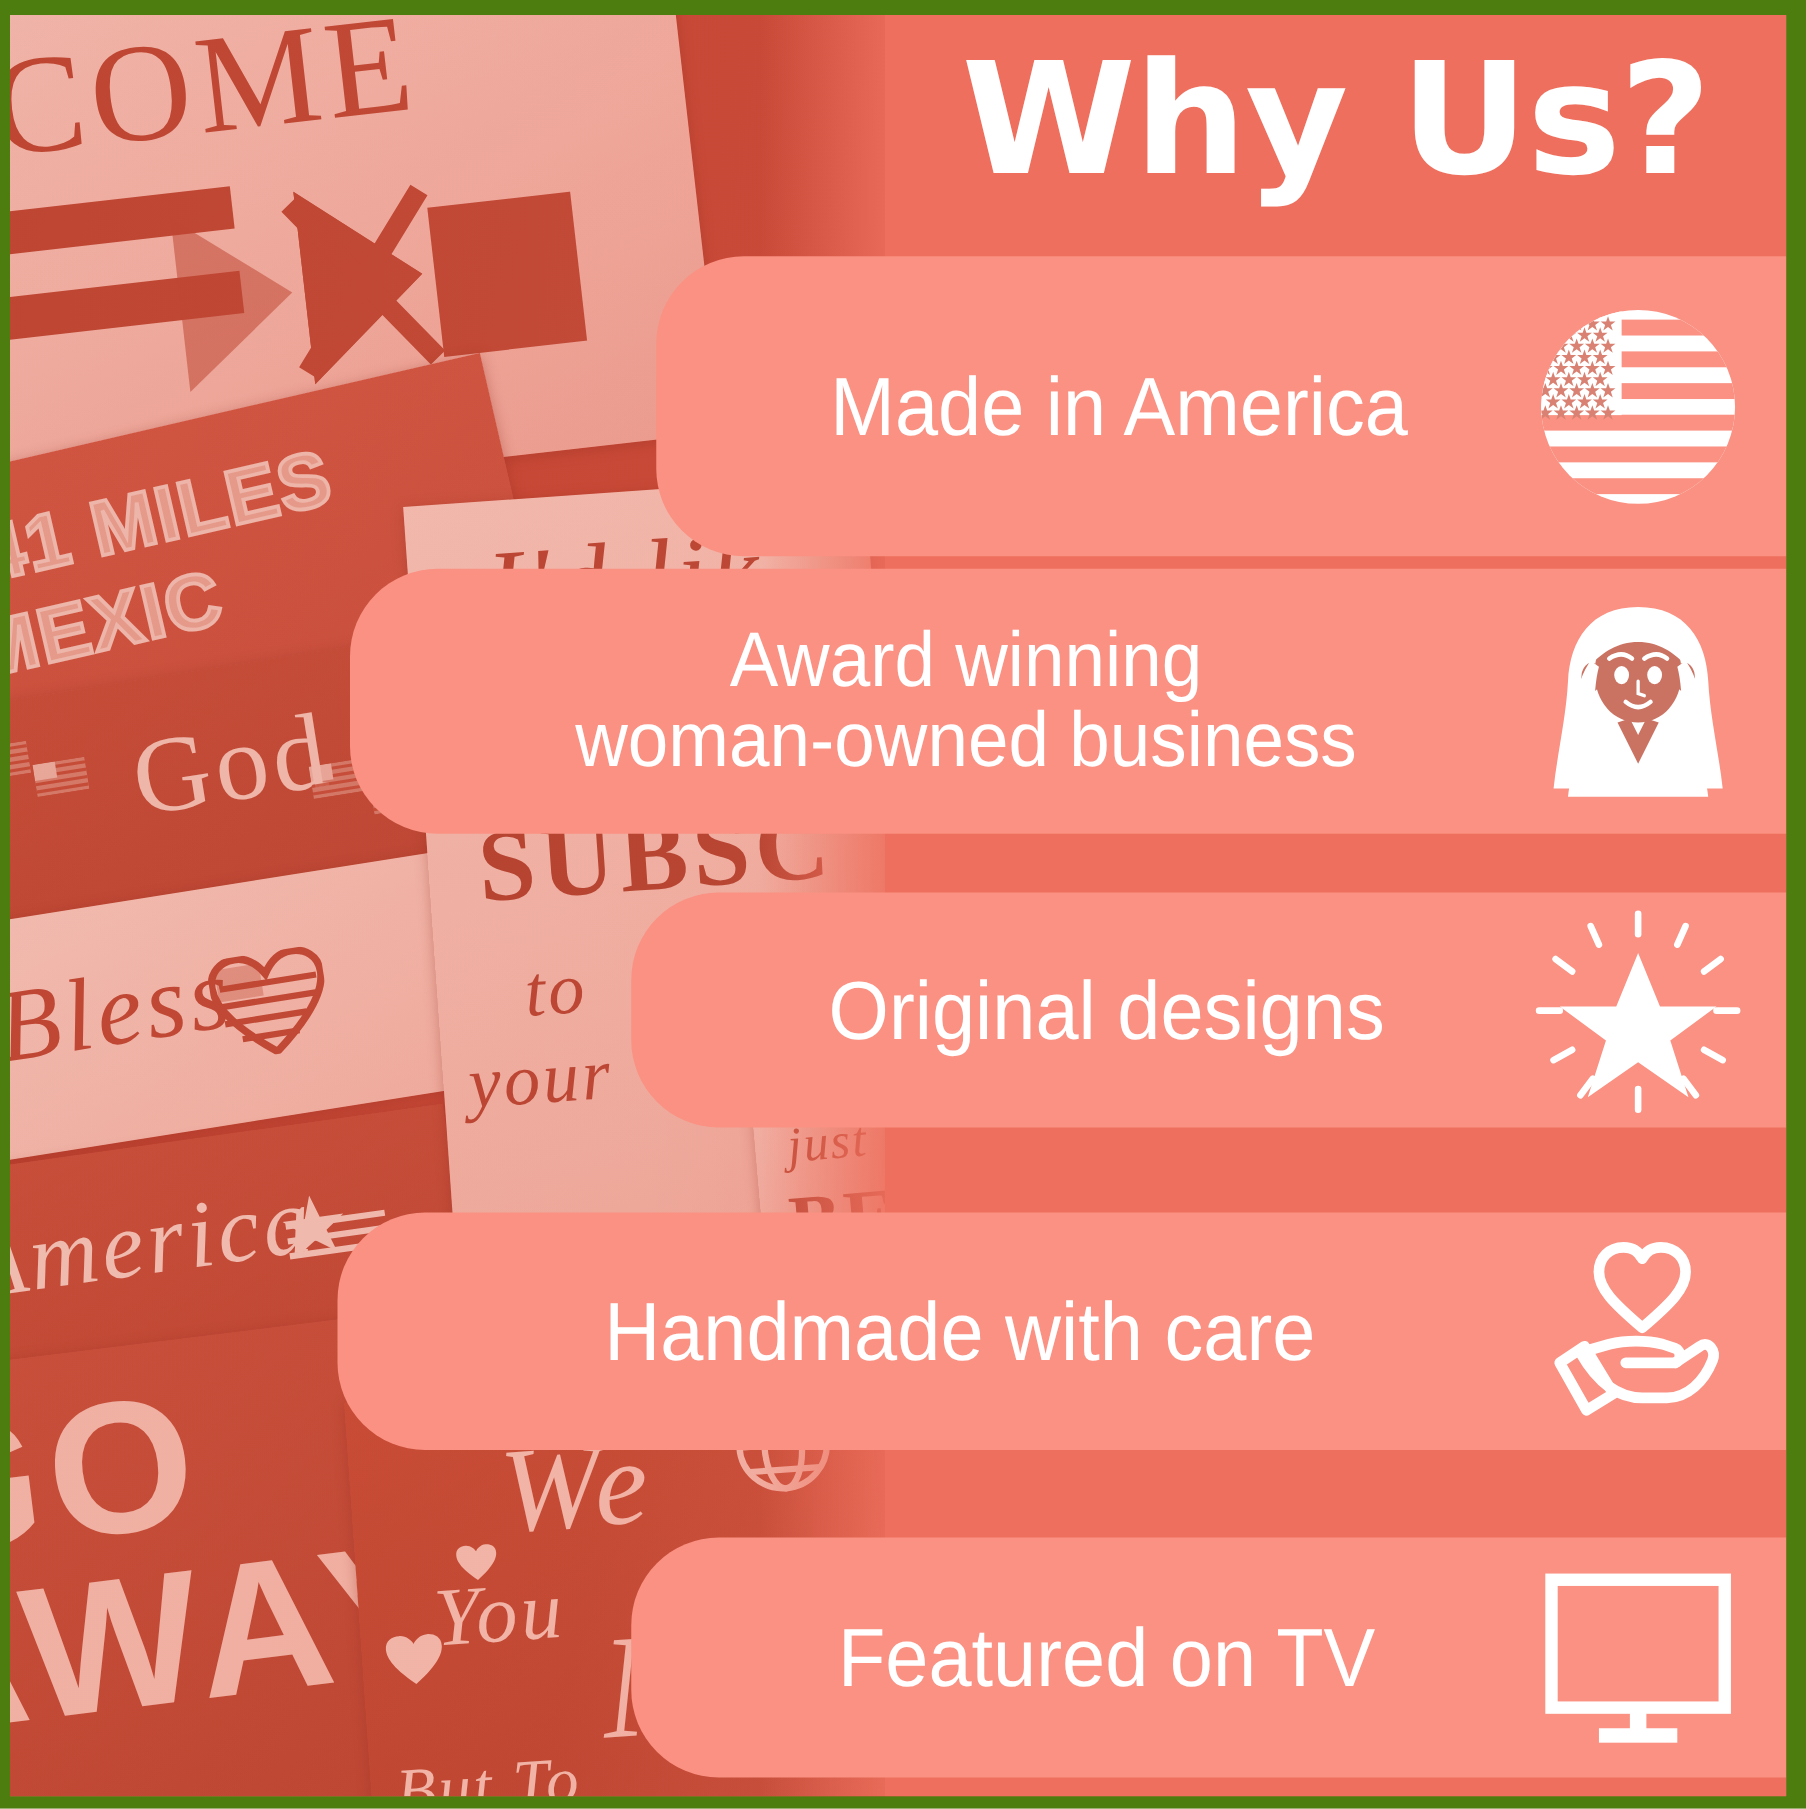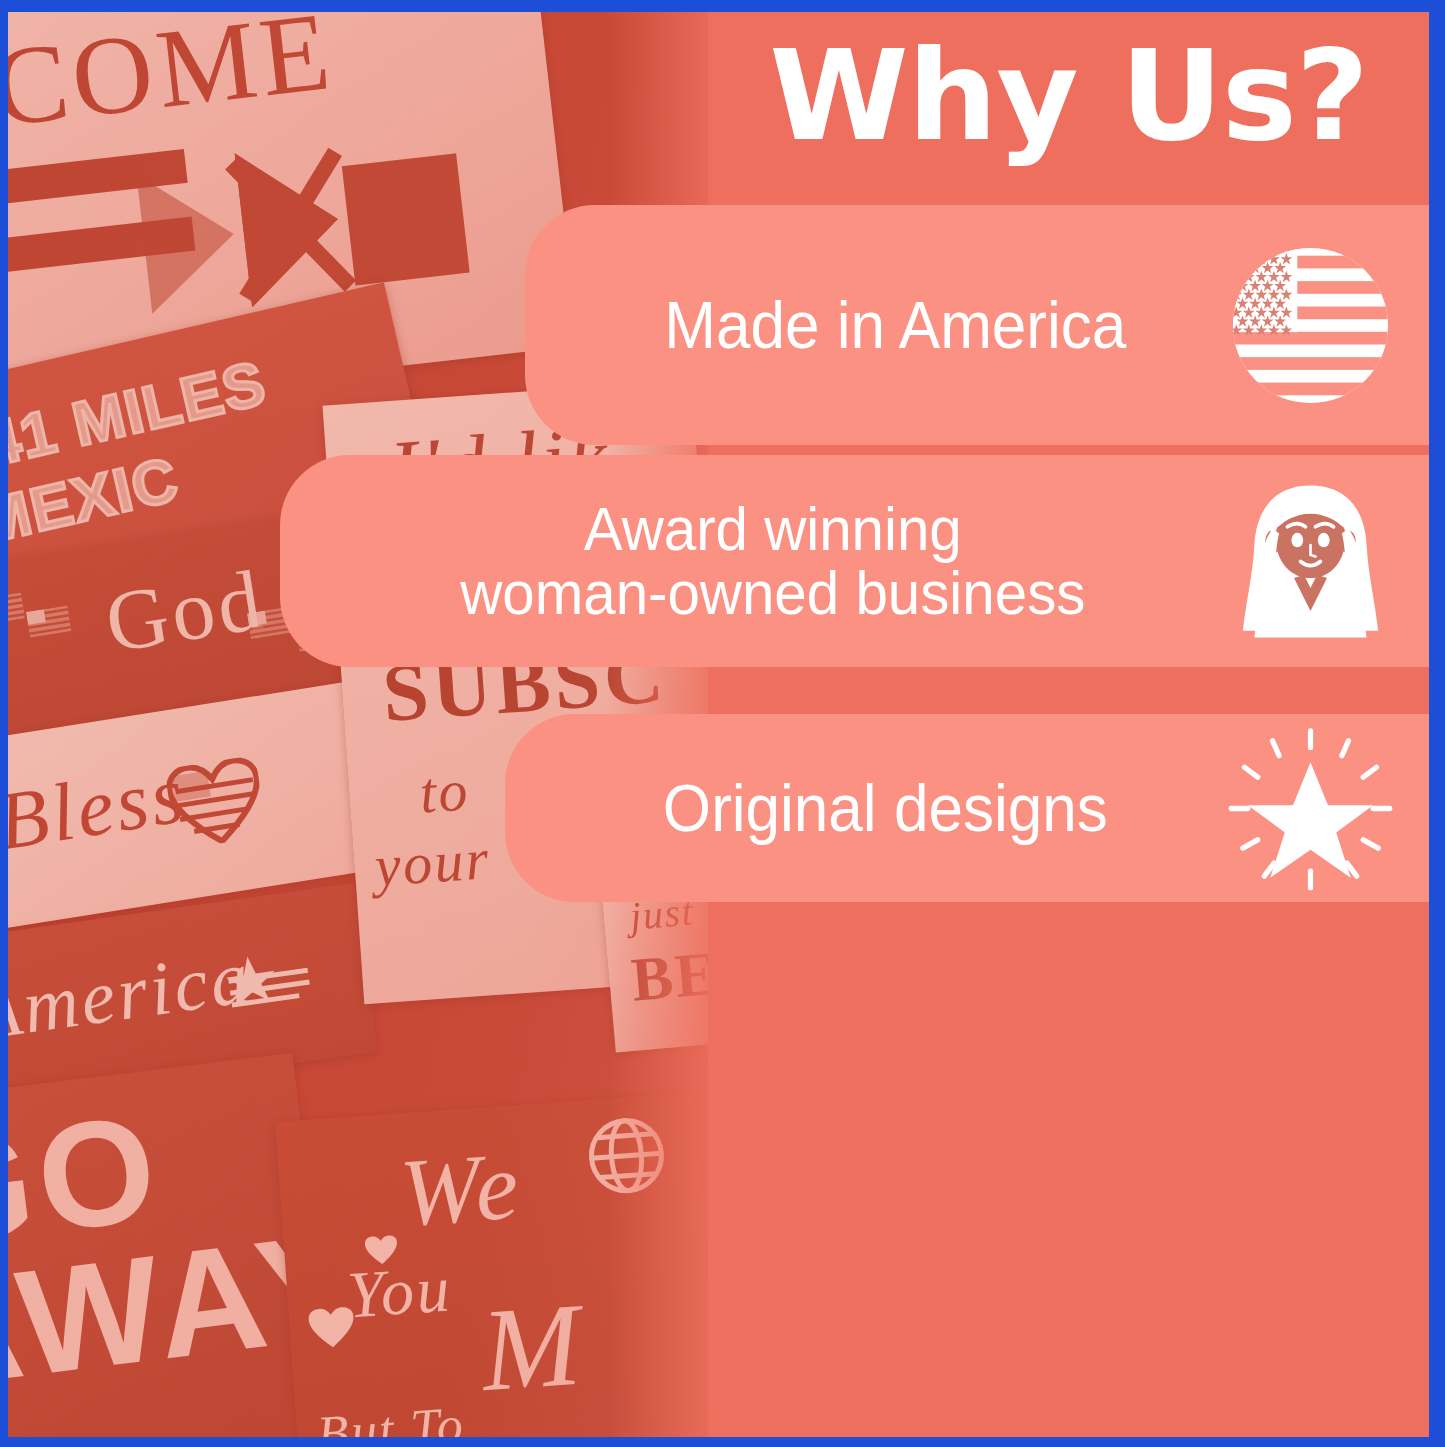--- a/index.html
+++ b/index.html
@@ -8,21 +8,21 @@
   body {
     width:1445px; height:1447px;
     font-family:"Liberation Sans", sans-serif;
     overflow:hidden;
   }
 
   
   #canvas {
     position:relative;
     width:1445px; height:1447px;
-    background:#1d4ed8;
+    background:#4d7c0f;
     overflow:hidden;
   }
   #stage {
     position:absolute;
     left:8px; top:12px;
     width:1421px; height:1425px;
     overflow:hidden;
     background:#ee6f5d;
   }
 
@@ -441,16 +441,42 @@
             <line x1="9" y1="74" x2="18" y2="69"></line>
             <line x1="91" y1="74" x2="82" y2="69"></line>
             <line x1="22" y1="91" x2="28" y2="83"></line>
             <line x1="78" y1="91" x2="72" y2="83"></line>
             <line x1="50" y1="98" x2="50" y2="88"></line>
           </g>
         </svg>
       </div>
     </div>
 
-
+    <div class="pill" id="pill-4">
+      <div class="pill-label">Handmade with care</div>
+      <div class="pill-icon">
+        <svg viewBox="0 0 100 100">
+          <g fill="none" stroke="#ffffff" stroke-width="5.2" stroke-linejoin="round" stroke-linecap="round">
+
+            <path d="M52 48 C38 36 31 29 31 21 C31 14 36 9 43 9 C47.5 9 50.5 11.5 52 14.5 C53.5 11.5 56.5 9 61 9 C68 9 73 14 73 21 C73 29 66 36 52 48Z"></path>
+
+            <path d="M22 60 L36 56 C44 54 54 54 62 56 L68 58 C71 59 71 64 68 65 L44 65"></path>
+            <path d="M22 60 C30 74 40 82 52 82 L64 82 C74 82 82 74 86 64 C88 59 84 54 80 57 L68 65"></path>
+
+            <path d="M24 57 L12 65 L25 88 L38 80Z"></path>
+          </g>
+        </svg>
+      </div>
+    </div>
+
+    <div class="pill" id="pill-5">
+      <div class="pill-label">Featured on TV</div>
+      <div class="pill-icon">
+        <svg viewBox="0 0 100 100">
+          <rect x="8" y="12" width="84" height="62" fill="none" stroke="#ffffff" stroke-width="6"></rect>
+          <rect x="46" y="74" width="8" height="12" fill="#ffffff"></rect>
+          <rect x="31" y="84" width="38" height="7" fill="#ffffff"></rect>
+        </svg>
+      </div>
+    </div>
 
   </div>
 </div>
 
 </body></html>

